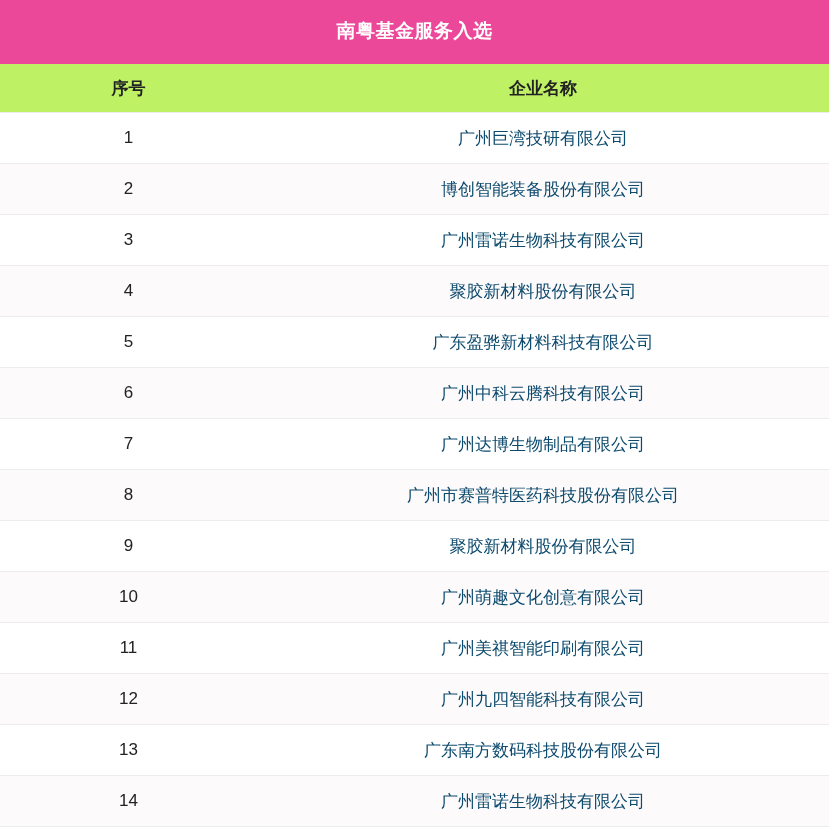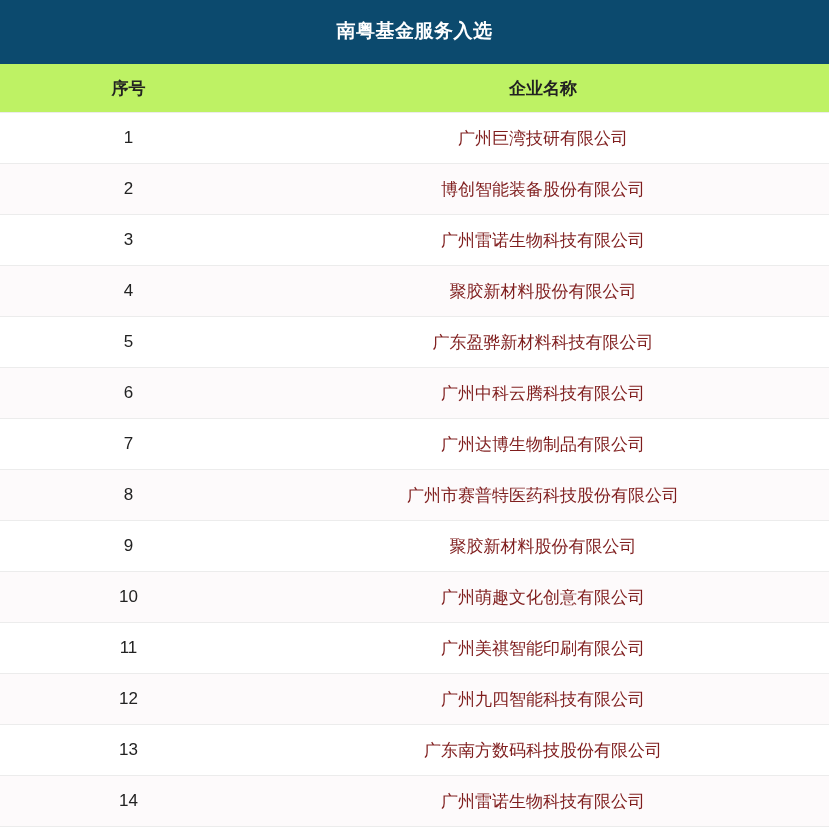--- a/index.html
+++ b/index.html
@@ -14,21 +14,21 @@
     font-family: "Liberation Sans", "DejaVu Sans", sans-serif;
     color: #222222;
   }
   .doc {
     width: 829px;
     height: 839px;
     display: flex;
     flex-direction: column;
   }
   .title-banner {
-    background: #0c4a6e;
+    background: #ec4899;
     color: #ffffff;
     text-align: center;
     padding: 16px 10px 18px 10px;
     box-sizing: border-box;
   }
   .title-line {
     font-size: 19px;
     font-weight: bold;
     line-height: 30px;
     letter-spacing: 0.5px;
@@ -53,21 +53,21 @@
     font-size: 17px;
     text-align: center;
     border-bottom: 1px solid #ececec;
     color: #1a1a1a;
     font-weight: 400;
     vertical-align: middle;
   }
   tbody tr:nth-child(odd) td { background: #ffffff; }
   tbody tr:nth-child(even) td { background: #fdfafb; }
   .idx-cell { color: #222222; }
-  .name-cell { color: #7f1d1d; }
+  .name-cell { color: #0c4a6e; }
   .table-wrap {
     flex: 1;
     overflow: hidden;
   }
 </style>
 </head>
 <body>
 
 <div class="doc">
 

